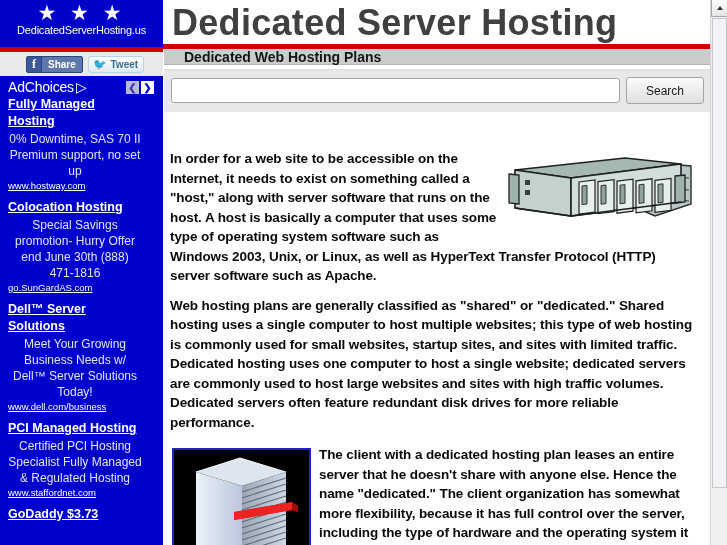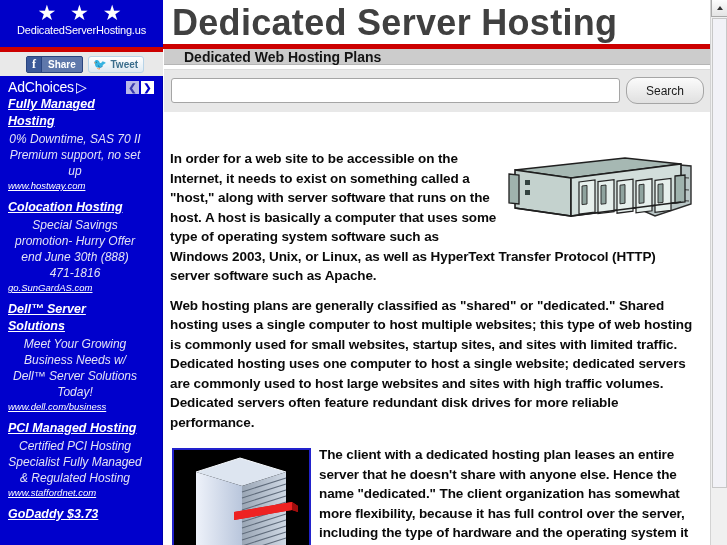--- a/index.html
+++ b/index.html
@@ -199,21 +199,21 @@
     width: 13px; height: 13px;
     background: #ffffff;
     color: #0000cc;
     font-size: 10px;
     line-height: 13px;
     text-align: center;
     font-weight: bold;
   }
   .ad-arrow.dim { background: #b8b8e8; color: #3838b0; }
 
-  .ad-block { padding: 0 20px 6px 8px; font-style: italic; }
+  .ad-block { padding: 0 20px 6px 8px; }
   .ad-title {
     color: #ffffff;
     font-size: 12.5px;
     font-weight: bold;
     text-decoration: underline;
     line-height: 17px;
     display: block;
     margin-bottom: 1px;
   }
   .ad-desc {
@@ -275,21 +275,21 @@
     font-size: 12px;
     padding: 0 6px;
     color: #222;
     outline: none;
   }
   .search-button {
     width: 78px;
     height: 27px;
     background: linear-gradient(#fbfbfb, #e0e0e0);
     border: 1px solid #a5a5a5;
-    border-radius: 11px;
+    border-radius: 3px;
     font-family: "Liberation Sans", sans-serif;
     font-size: 12px;
     color: #1a1a1a;
     cursor: pointer;
   }
 
   .article {
     padding: 9px 12px 0 6px;
     position: relative;
     margin-top: 28px;

